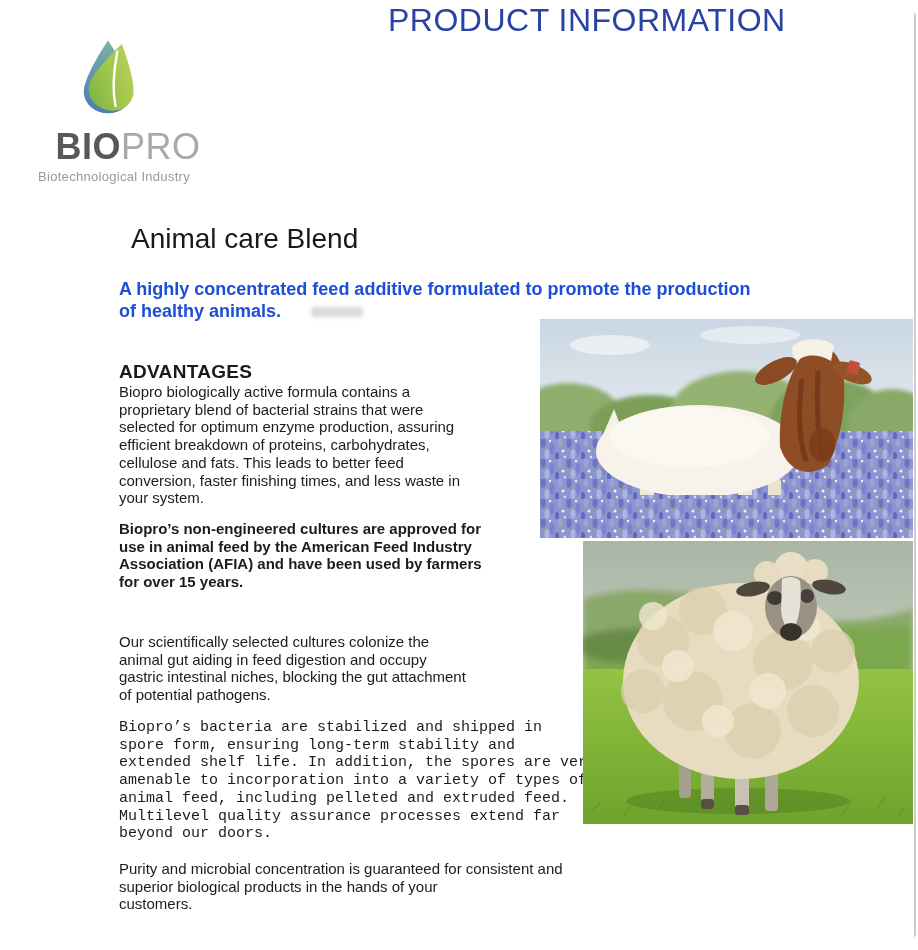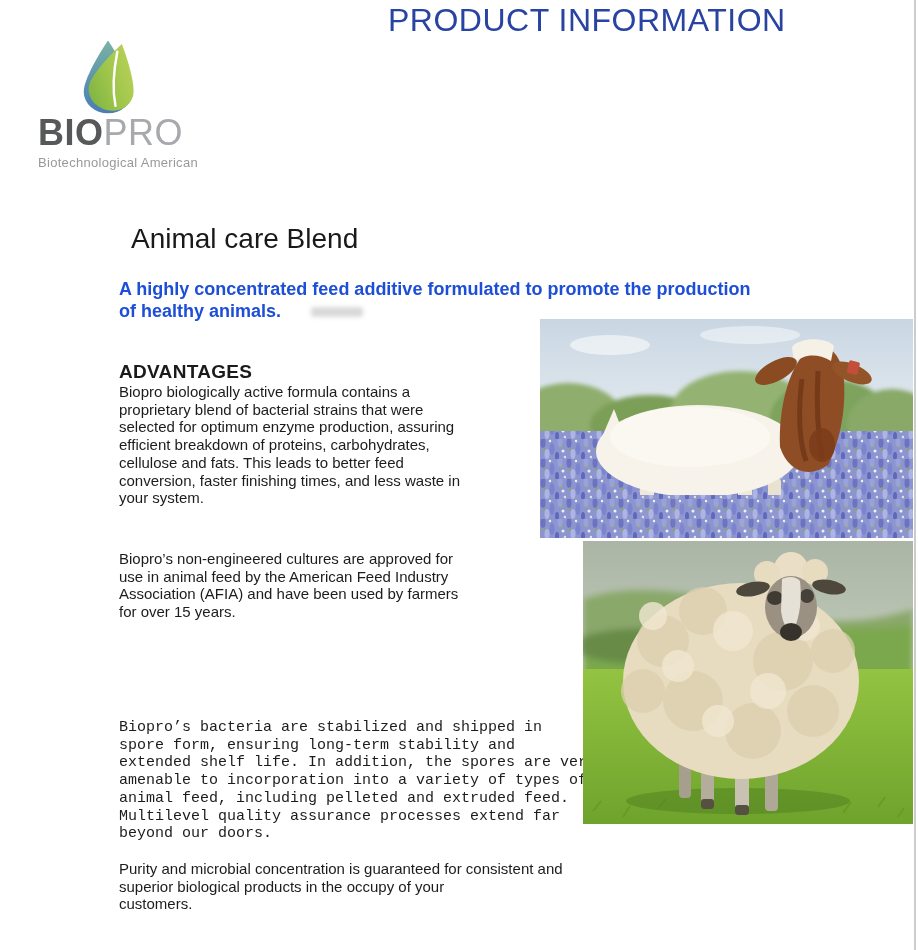--- a/index.html
+++ b/index.html
@@ -1,30 +1,30 @@
 <!DOCTYPE html>
 <html><head>
 <meta charset="utf-8">
 <style>
   html,body { margin:0; padding:0; background:#ffffff; }
   .page {
     position:relative; width:918px; height:950px; background:#ffffff;
-    font-family:"Liberation Sans", sans-serif; overflow:hidden;
+    font-family:"Liberation Sans", sans-serif; overflow:hidden;border-radius:25px;
   }
   .vline { position:absolute; left:914px; top:0; width:2px; height:950px; background:#cccccc; }
 
   .title {
     position:absolute; left:388px; top:4px; margin:0;
     font-size:32px; font-weight:400; line-height:1; letter-spacing:0.5px; color:#2843a2;
   }
 
   .logo { position:absolute; left:38px; top:37px; width:180px; }
   .leaf-wrap { margin-left:42px; width:56px; height:78px; }
   .leaf-wrap svg { display:block; width:100%; height:100%; }
-  .brand { font-size:36px; line-height:1; letter-spacing:0.5px; font-weight:700; color:#57585a; white-space:nowrap; }
+  .brand { margin-top:14px; font-size:36px; line-height:1; letter-spacing:0.5px; font-weight:700; color:#57585a; white-space:nowrap;text-align:center; }
   .brand .pro { font-weight:400; color:#a7a9ac; }
   .tagline { margin-top:4px; font-size:13px; color:#97999c; letter-spacing:0.3px; }
 
   .product-name {
     position:absolute; left:119px; top:212px; margin:12px;
     font-size:28px; font-weight:400; color:#191919; line-height:1.1;
   }
   .intro {
     position:absolute; left:119px; top:278px; margin:0;
     font-size:18px; font-weight:700; color:#1d4ed8; line-height:22px; white-space:pre-line;
@@ -32,21 +32,21 @@
   .smudge { position:absolute; left:311px; top:307px; width:52px; height:10px; background:#d9d9d9; border-radius:3px; filter:blur(2px); }
 
   .adv-heading {
     position:absolute; left:119px; top:361px; margin:0;
     font-size:19px; font-weight:700; color:#1a1a1a; letter-spacing:0.3px;
   }
   .para {
     position:absolute; left:119px; margin:0;
     font-size:15px; color:#1c1c1e; line-height:17.7px; white-space:pre-line;
   }
-  .p1 { top:383px; } .p2 { top:550px; } .p3 { top:633px; } .p4 { top:719px;font-family:Liberation Mono, monospace; } .p5 { top:860px; }
+  .p1 { top:383px; } .p2 { top:520px;font-weight:bold; } .p3 { top:633px; } .p4 { top:719px;font-family:Liberation Mono, monospace; } .p5 { top:860px; }
 
   .photo { position:absolute; overflow:hidden; }
   .photo svg { display:block; width:100%; height:100%; }
   .goat  { left:540px; top:319px; width:373px; height:219px; }
   .sheep { left:583px; top:541px; width:330px; height:283px; }
 </style>
 </head>
 <body>
 
 <div class="page">
@@ -69,21 +69,21 @@
             <stop offset="0.6" stop-color="#9cc44a"></stop>
             <stop offset="1" stop-color="#78b041"></stop>
           </linearGradient>
         </defs>
         <path d="M30,2 C30,2 4,40 4,57 A26,23 0 0 0 56,57 C56,40 30,2 30,2 Z" fill="url(#dropGrad)"></path>
         <path d="M30,2 C30,2 4,40 4,57 A26,23 0 0 0 56,57 C56,40 30,2 30,2 Z" fill="url(#leafGrad)" transform="translate(9,3) scale(0.93) rotate(13,30,40)"></path>
         <path d="M40,14 C36,34 34,52 38,72" fill="none" stroke="#ffffff" stroke-width="2.6" stroke-linecap="round"></path>
       </svg>
     </div>
     <div class="brand"><span>BIO</span><span class="pro">PRO</span></div>
-    <div class="tagline">Biotechnological American</div>
+    <div class="tagline">Biotechnological Industry</div>
   </div>
 
   <h2 class="product-name">Animal care Blend</h2>
 
   <p class="intro">A highly concentrated feed additive formulated to promote the production
 of healthy animals.</p>
 
   <div class="smudge"></div>
 
   <h3 class="adv-heading">ADVANTAGES</h3>
@@ -92,29 +92,33 @@
 proprietary blend of bacterial strains that were
 selected for optimum enzyme production, assuring
 efficient breakdown of proteins, carbohydrates,
 cellulose and fats. This leads to better feed
 conversion, faster finishing times, and less waste in
 your system.</p>
   <p class="para p2">Biopro’s non-engineered cultures are approved for
 use in animal feed by the American Feed Industry
 Association (AFIA) and have been used by farmers
 for over 15 years.</p>
+  <p class="para p3">Our scientifically selected cultures colonize the
+animal gut aiding in feed digestion and occupy
+gastric intestinal niches, blocking the gut attachment
+of potential pathogens.</p>
   <p class="para p4">Biopro’s bacteria are stabilized and shipped in
 spore form, ensuring long-term stability and
 extended shelf life. In addition, the spores are very
 amenable to incorporation into a variety of types of
 animal feed, including pelleted and extruded feed.
 Multilevel quality assurance processes extend far
 beyond our doors.</p>
   <p class="para p5">Purity and microbial concentration is guaranteed for consistent and
-superior biological products in the occupy of your
+superior biological products in the hands of your
 customers.</p>
 
   <div class="photo goat">
     <svg viewBox="0 0 373 219" preserveAspectRatio="none">
       <defs>
         <linearGradient id="skyG" x1="0" y1="0" x2="0" y2="1">
           <stop offset="0" stop-color="#c9d6e2"></stop>
           <stop offset="1" stop-color="#e9eff3"></stop>
         </linearGradient>
         <pattern id="bluebon" width="26" height="20" patternUnits="userSpaceOnUse">

